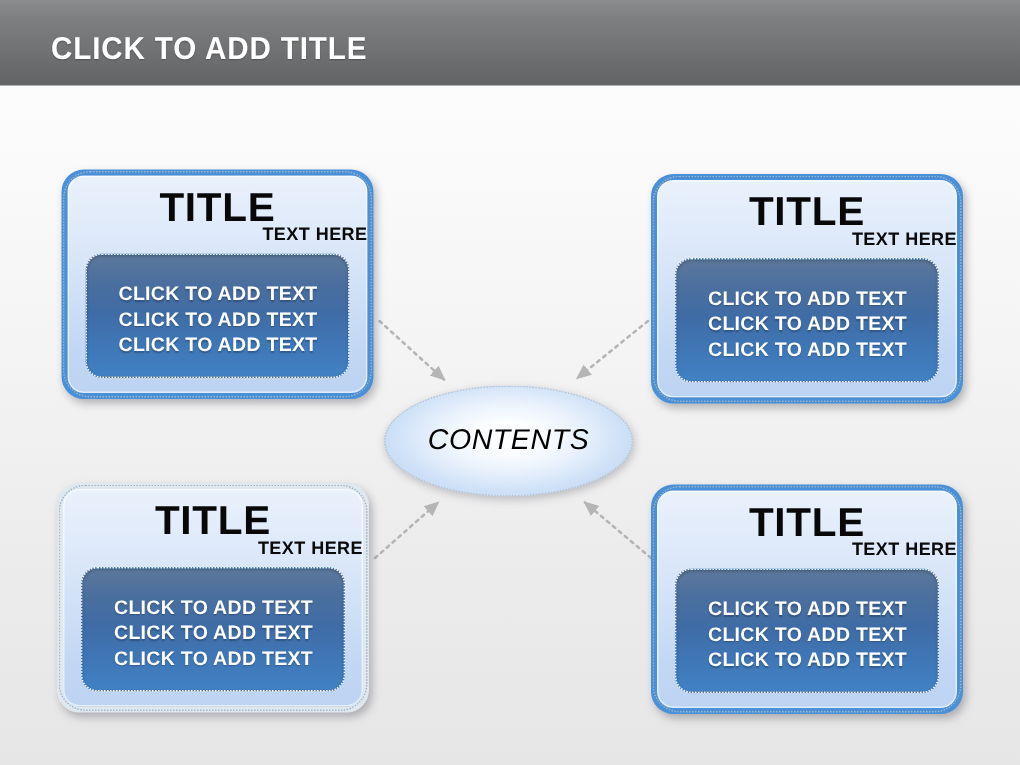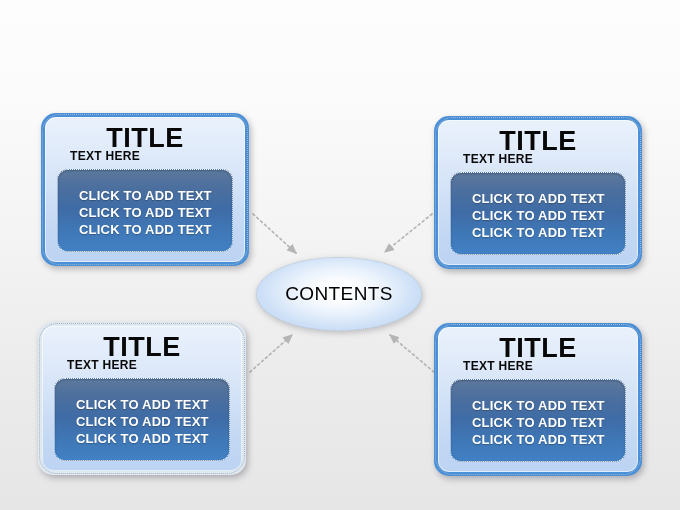--- a/index.html
+++ b/index.html
@@ -103,21 +103,21 @@
     color: #080808;
     letter-spacing: 0.5px;
     line-height: 1;
     font-family: "Liberation Sans", sans-serif;
   }
   .card-subtitle {
     position: absolute;
     left: 0;
     right: 0;
     top: 33px;
-    text-align: left;
+    text-align: right;
     font-size: 12px;
     font-weight: bold;
     color: #0a0a0a;
     letter-spacing: 0.3px;
     line-height: 1;
     font-family: "Liberation Sans", sans-serif;
     margin-left: 25px;
   }
 
   .inner-panel {
@@ -169,37 +169,41 @@
     display: flex;
     align-items: center;
     justify-content: center;
   }
   #center-label {
     font-size: 19px;
     font-weight: normal;
     color: #000000;
     letter-spacing: 0.4px;
     font-family: "Liberation Sans", sans-serif;
+    font-style: italic;
   }
 
   
   #arrow-layer {
     position: absolute;
     left: 0;
     top: 0;
     width: 680px;
     height: 510px;
     pointer-events: none;
   }
 </style>
 </head>
 <body>
 
 <div id="slide">
 
+  <div id="header-bar">
+    <div id="header-title">CLICK TO ADD TITLE</div>
+  </div>
 
   <svg id="arrow-layer" viewBox="0 0 680 510" xmlns="http://www.w3.org/2000/svg">
     <defs>
       <marker id="ah" markerWidth="7" markerHeight="7" refX="5.2" refY="3" orient="auto" markerUnits="strokeWidth">
         <path d="M0,0.4 L6,3 L0,5.6 z" fill="#b5b5b5"></path>
       </marker>
     </defs>
 
     <line x1="253" y1="214" x2="296" y2="253" stroke="#b5b5b5" stroke-width="1.7" stroke-dasharray="2 3.2" stroke-linecap="round" marker-end="url(#ah)"></line>
 

